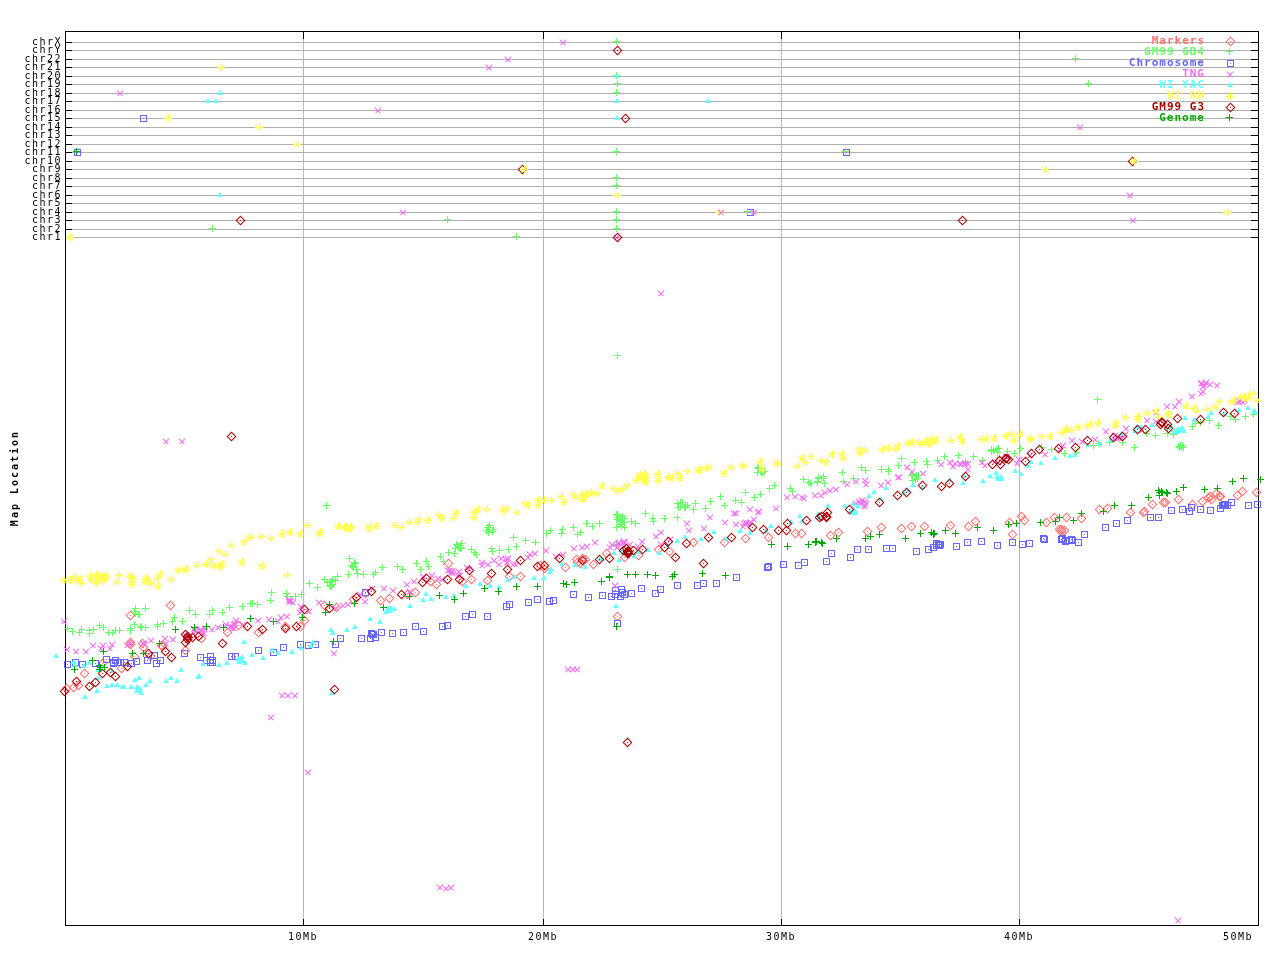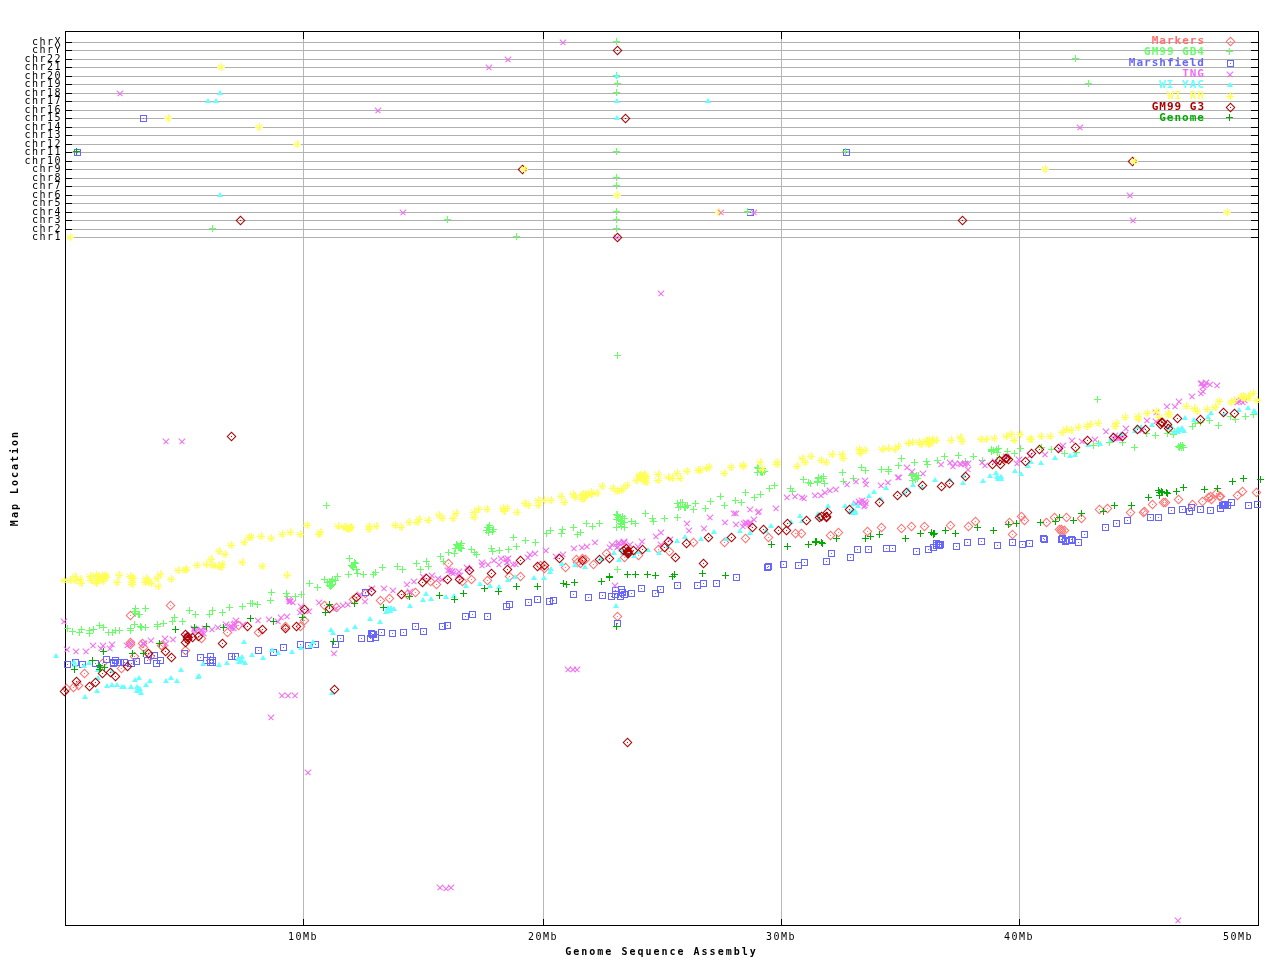--- a/index.html
+++ b/index.html
@@ -33,21 +33,20 @@
   .m-sq{width:5px;height:5px;margin:-3px 0 0 -3px;border:1px solid currentColor}
   .m-sq::after{content:"";position:absolute;left:2px;top:2px;width:1px;height:1px;background:currentColor}
   .m-dia{width:5px;height:5px;margin:-3px 0 0 -3px;border:1px solid currentColor;transform:rotate(45deg)}
   .m-dia::after{content:"";position:absolute;left:2px;top:2px;width:1px;height:1px;background:currentColor}
 </style>
 </head>
 <body>
 
 <div id="screen">
   <div id="y-title" class="abs">Map Location</div>
-  <div id="x-title" class="abs">Genome Sequence Assembly</div>
   <div id="grid-layer">
       <div class="vline" style="left: 303px; top: 31px; width: 1px; height: 894px;"></div>
       <div class="vline" style="left: 543px; top: 31px; width: 1px; height: 894px;"></div>
       <div class="vline" style="left: 781px; top: 31px; width: 1px; height: 894px;"></div>
       <div class="vline" style="left: 1019px; top: 31px; width: 1px; height: 894px;"></div>
     </div>
   <div id="row-layer">
       <div class="hline" style="left: 65px; top: 42px; width: 1193px; height: 1px;"></div>
       <div class="axis" style="left: 65px; top: 42px; width: 7px; height: 1px;"></div>
       <div class="axis" style="left: 1251px; top: 42px; width: 7px; height: 1px;"></div>
@@ -1561,21 +1560,21 @@
       <div class="mk m-x" style="left: 1130px; top: 195px; color: rgb(240, 109, 240);"></div>
       <div class="mk m-star" style="left: 1227px; top: 212px; color: rgb(255, 255, 85);"></div>
       <div class="mk m-dia" style="left: 962px; top: 220px; color: rgb(170, 0, 0);"></div>
       <div class="mk m-x" style="left: 1133px; top: 220px; color: rgb(240, 109, 240);"></div>
     </div>
   <div id="legend">
       <div class="legrow" style="left: 0px; width: 1205px; top: 35px; color: rgb(255, 112, 112);">Markers</div>
       <div class="mk m-dia" style="left: 1230px; top: 41px; color: rgb(255, 112, 112);"></div>
       <div class="legrow" style="left: 0px; width: 1205px; top: 46px; color: rgb(102, 255, 102);">GM99 GB4</div>
       <div class="mk m-plus" style="left: 1230px; top: 52px; color: rgb(102, 255, 102);"></div>
-      <div class="legrow" style="left: 0px; width: 1205px; top: 57px; color: rgb(102, 102, 255);">Marshfield</div>
+      <div class="legrow" style="left: 0px; width: 1205px; top: 57px; color: rgb(102, 102, 255);">Chromosome</div>
       <div class="mk m-sq" style="left: 1230px; top: 63px; color: rgb(102, 102, 255);"></div>
       <div class="legrow" style="left: 0px; width: 1205px; top: 68px; color: rgb(240, 109, 240);">TNG</div>
       <div class="mk m-x" style="left: 1230px; top: 74px; color: rgb(240, 109, 240);"></div>
       <div class="legrow" style="left: 0px; width: 1205px; top: 79px; color: rgb(102, 255, 255);">WI YAC</div>
       <div class="mk m-tri" style="left: 1230px; top: 85px; color: rgb(102, 255, 255);"></div>
       <div class="legrow" style="left: 0px; width: 1205px; top: 90px; color: rgb(255, 255, 85);">WI RH</div>
       <div class="mk m-star" style="left: 1230px; top: 96px; color: rgb(255, 255, 85);"></div>
       <div class="legrow" style="left: 0px; width: 1205px; top: 101px; color: rgb(170, 0, 0);">GM99 G3</div>
       <div class="mk m-dia" style="left: 1230px; top: 107px; color: rgb(170, 0, 0);"></div>
       <div class="legrow" style="left: 0px; width: 1205px; top: 112px; color: rgb(0, 170, 0);">Genome</div>

